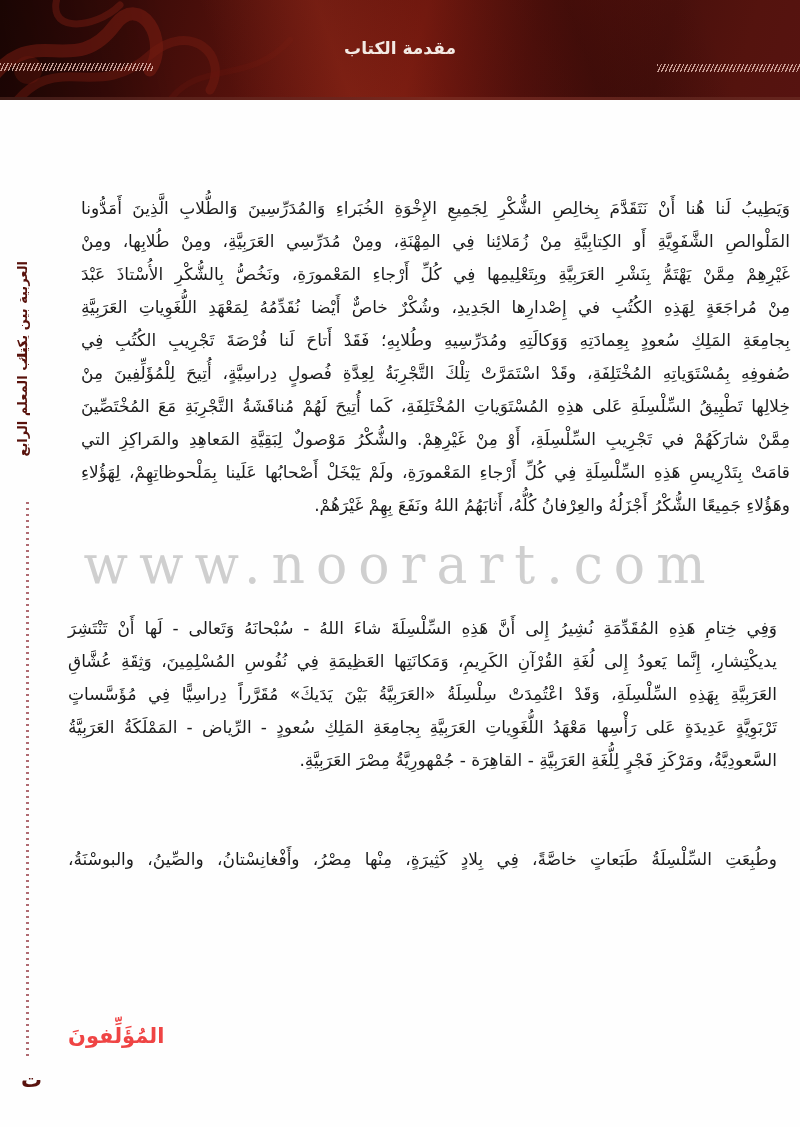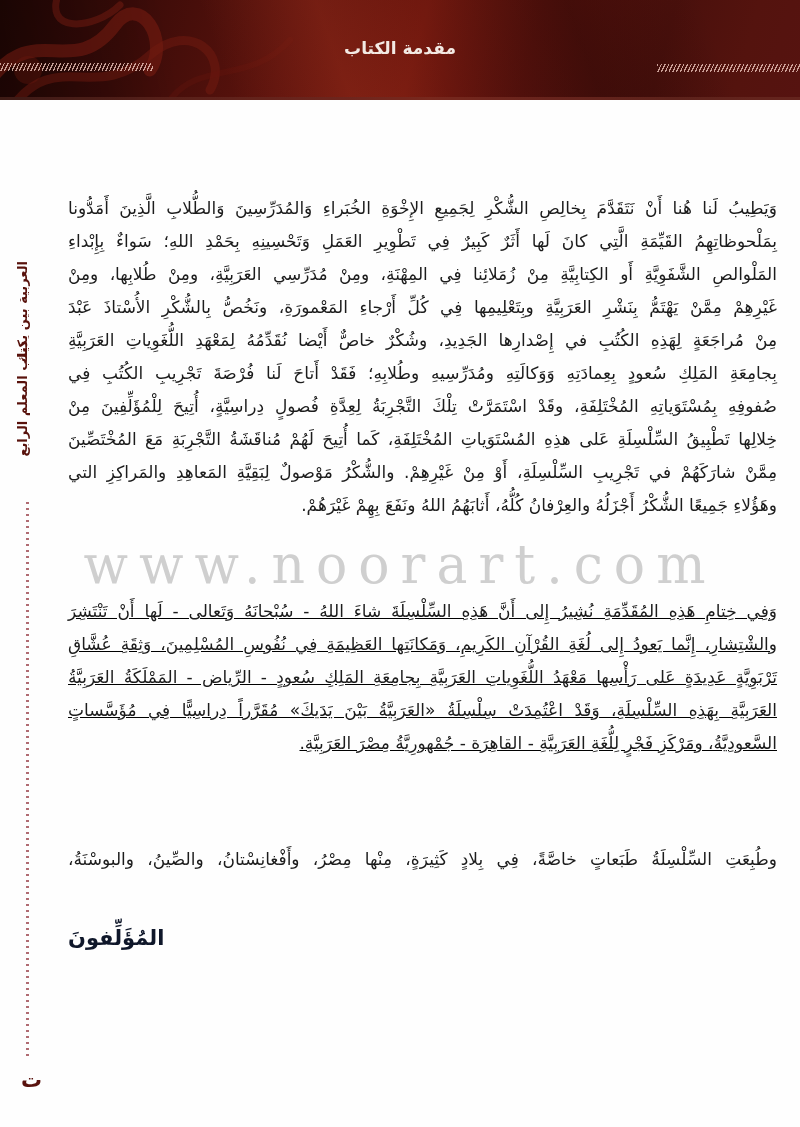--- a/index.html
+++ b/index.html
@@ -52,33 +52,33 @@
   
   #watermark{
     position:absolute;left:-8px;top:534px;width:816px;z-index:1;
     font-family:"DejaVu Serif",serif;font-size:52px;color:#c7c7c7;
     letter-spacing:11px;text-align:center;opacity:.85;white-space:nowrap;
     transform:scaleY(1.04);
   }
   
   #content{position:absolute;left:68px;width:709px;z-index:2;}
   .para{position:absolute;left:0;width:709px;direction:rtl;}
-  #para-1{top:192px;}
-  #para-2{top:595px;text-decoration:underline;}
+  #para-1{top:192px;margin-left:13px;}
+  #para-2{top:612px;}
   #para-3{top:843px;}
   .line{
     height:33px;line-height:33px;font-size:17px;color:#1c1c1c;
     text-align:justify;text-align-last:justify;white-space:normal;
     font-family:"DejaVu Sans",sans-serif;
   }
   .line.last-right{text-align:right;text-align-last:right;}
   .line.last-center{text-align:center;text-align-last:center;}
   #authors-heading{
-    position:absolute;left:68px;top:926px;z-index:2;direction:rtl;
-    font-size:21px;font-weight:bold;color:#0f172a;
+    position:absolute;left:68px;top:1024px;z-index:2;direction:rtl;
+    font-size:21px;font-weight:bold;color:#ef4444;
   }
 </style>
 </head>
 <body>
 
 <div id="page">
 
   <div id="header">
     <svg id="calligraphy" width="300" height="97" viewBox="0 0 300 97" xmlns="http://www.w3.org/2000/svg">
       <path d="M-20,95 C30,10 70,85 115,25 C140,-8 170,40 150,70" fill="none" stroke="#8a2114" stroke-width="13" stroke-linecap="round" opacity="0.55"></path>
@@ -96,36 +96,36 @@
   <div id="spine-1" class="spine">العربية بين يديك</div>
   <div id="spine-2" class="spine">كتاب المعلم الرابع</div>
   <div id="dotted-rule"></div>
   <div id="page-letter">ت</div>
 
   <div id="watermark">www.noorart.com</div>
 
   <div id="content">
     <div id="para-1" class="para">
       <div class="line">وَيَطِيبُ لَنا هُنا أَنْ نَتَقَدَّمَ بِخالِصِ الشُّكْرِ لِجَمِيعِ الإِخْوَةِ الخُبَراءِ وَالمُدَرِّسِينَ وَالطُّلابِ الَّذِينَ أَمَدُّونا</div>
-      <div class="line">بِمَلْحوظاتِهِمُ القَيِّمَةِ الَّتِي كانَ لَها أَثَرٌ كَبِيرٌ فِي تَطْوِيرِ العَمَلِ وَتَحْسِينِهِ بِحَمْدِ اللهِ؛ سَواءٌ بِإِبْداءِ</div>
       <div class="line">المَلْوالصِ الشَّفَوِيَّةِ أَو الكِتابِيَّةِ مِنْ زُمَلائِنا فِي المِهْنَةِ، ومِنْ مُدَرِّسِي العَرَبِيَّةِ، ومِنْ طُلابِها، ومِنْ</div>
       <div class="line">غَيْرِهِمْ مِمَّنْ يَهْتَمُّ بِنَشْرِ العَرَبِيَّةِ وبِتَعْلِيمِها فِي كُلِّ أَرْجاءِ المَعْمورَةِ، ونَخُصُّ بِالشُّكْرِ الأُسْتاذَ عَبْدَ</div>
       <div class="line">مِنْ مُراجَعَةٍ لِهَذِهِ الكُتُبِ في إِصْدارِها الجَدِيدِ، وشُكْرٌ خاصٌّ أَيْضا نُقَدِّمُهُ لِمَعْهَدِ اللُّغَوِياتِ العَرَبِيَّةِ</div>
       <div class="line">بِجامِعَةِ المَلِكِ سُعودٍ بِعِمادَتِهِ وَوَكالَتِهِ ومُدَرِّسِيهِ وطُلابِهِ؛ فَقَدْ أَتاحَ لَنا فُرْصَةَ تَجْرِيبِ الكُتُبِ فِي</div>
       <div class="line">صُفوفِهِ بِمُسْتَوَياتِهِ المُخْتَلِفَةِ، وقَدْ اسْتَمَرَّتْ تِلْكَ التَّجْرِبَةُ لِعِدَّةِ فُصولٍ دِراسِيَّةٍ، أُتِيحَ لِلْمُؤَلِّفِينَ مِنْ</div>
       <div class="line">خِلالِها تَطْبِيقُ السِّلْسِلَةِ عَلى هذِهِ المُسْتَوَياتِ المُخْتَلِفَةِ، كَما أُتِيحَ لَهُمْ مُناقَشَةُ التَّجْرِبَةِ مَعَ المُخْتَصِّينَ</div>
       <div class="line">مِمَّنْ شارَكَهُمْ في تَجْرِيبِ السِّلْسِلَةِ، أَوْ مِنْ غَيْرِهِمْ. والشُّكْرُ مَوْصولٌ لِبَقِيَّةِ المَعاهِدِ والمَراكِزِ التي</div>
+      <div class="line">قامَتْ بِتَدْرِيسِ هَذِهِ السِّلْسِلَةِ فِي كُلِّ أَرْجاءِ المَعْمورَةِ، ولَمْ يَبْخَلْ أَصْحابُها عَلَينا بِمَلْحوظاتِهِمْ، لِهَؤُلاءِ</div>
       <div class="line last-right">وهَؤُلاءِ جَمِيعًا الشُّكْرُ أَجْزَلُهُ والعِرْفانُ كُلُّهُ، أَثابَهُمُ اللهُ ونَفَعَ بِهِمْ غَيْرَهُمْ.</div>
     </div>
 
     <div id="para-2" class="para">
       <div class="line">وَفِي خِتامِ هَذِهِ المُقَدِّمَةِ نُشِيرُ إِلى أَنَّ هَذِهِ السِّلْسِلَةَ شاءَ اللهُ - سُبْحانَهُ وَتَعالى - لَها أَنْ تَنْتَشِرَ</div>
-      <div class="line">والشْتِشارِ، إِنَّما يَعودُ إِلى لُغَةِ القُرْآنِ الكَرِيمِ، وَمَكانَتِها العَظِيمَةِ فِي نُفُوسِ المُسْلِمِينَ، وَثِقَةِ عُشَّاقِ</div>
+      <div class="line">يديكْتِشارِ، إِنَّما يَعودُ إِلى لُغَةِ القُرْآنِ الكَرِيمِ، وَمَكانَتِها العَظِيمَةِ فِي نُفُوسِ المُسْلِمِينَ، وَثِقَةِ عُشَّاقِ</div>
+      <div class="line">العَرَبِيَّةِ بِهَذِهِ السِّلْسِلَةِ، وَقَدْ اعْتُمِدَتْ سِلْسِلَةُ «العَرَبِيَّةُ بَيْنَ يَدَيكَ» مُقَرَّراً دِراسِيًّا فِي مُؤَسَّساتٍ</div>
       <div class="line">تَرْبَوِيَّةٍ عَدِيدَةٍ عَلى رَأْسِها مَعْهَدُ اللُّغَوِياتِ العَرَبِيَّةِ بِجامِعَةِ المَلِكِ سُعودٍ - الرِّياض - المَمْلَكَةُ العَرَبِيَّةُ</div>
-      <div class="line">العَرَبِيَّةِ بِهَذِهِ السِّلْسِلَةِ، وَقَدْ اعْتُمِدَتْ سِلْسِلَةُ «العَرَبِيَّةُ بَيْنَ يَدَيكَ» مُقَرَّراً دِراسِيًّا فِي مُؤَسَّساتٍ</div>
       <div class="line last-right">السَّعودِيَّةُ، ومَرْكَزِ فَجْرٍ لِلُّغَةِ العَرَبِيَّةِ - القاهِرَة - جُمْهورِيَّةُ مِصْرَ العَرَبِيَّةِ.</div>
     </div>
 
     <div id="para-3" class="para">
       <div class="line">وطُبِعَتِ السِّلْسِلَةُ طَبَعاتٍ خاصَّةً، فِي بِلادٍ كَثِيرَةٍ، مِنْها مِصْرُ، وأَفْغانِسْتانُ، والصِّينُ، والبوسْنَةُ،</div>
     </div>
   </div>
 
   <div id="authors-heading">المُؤَلِّفونَ</div>
 

